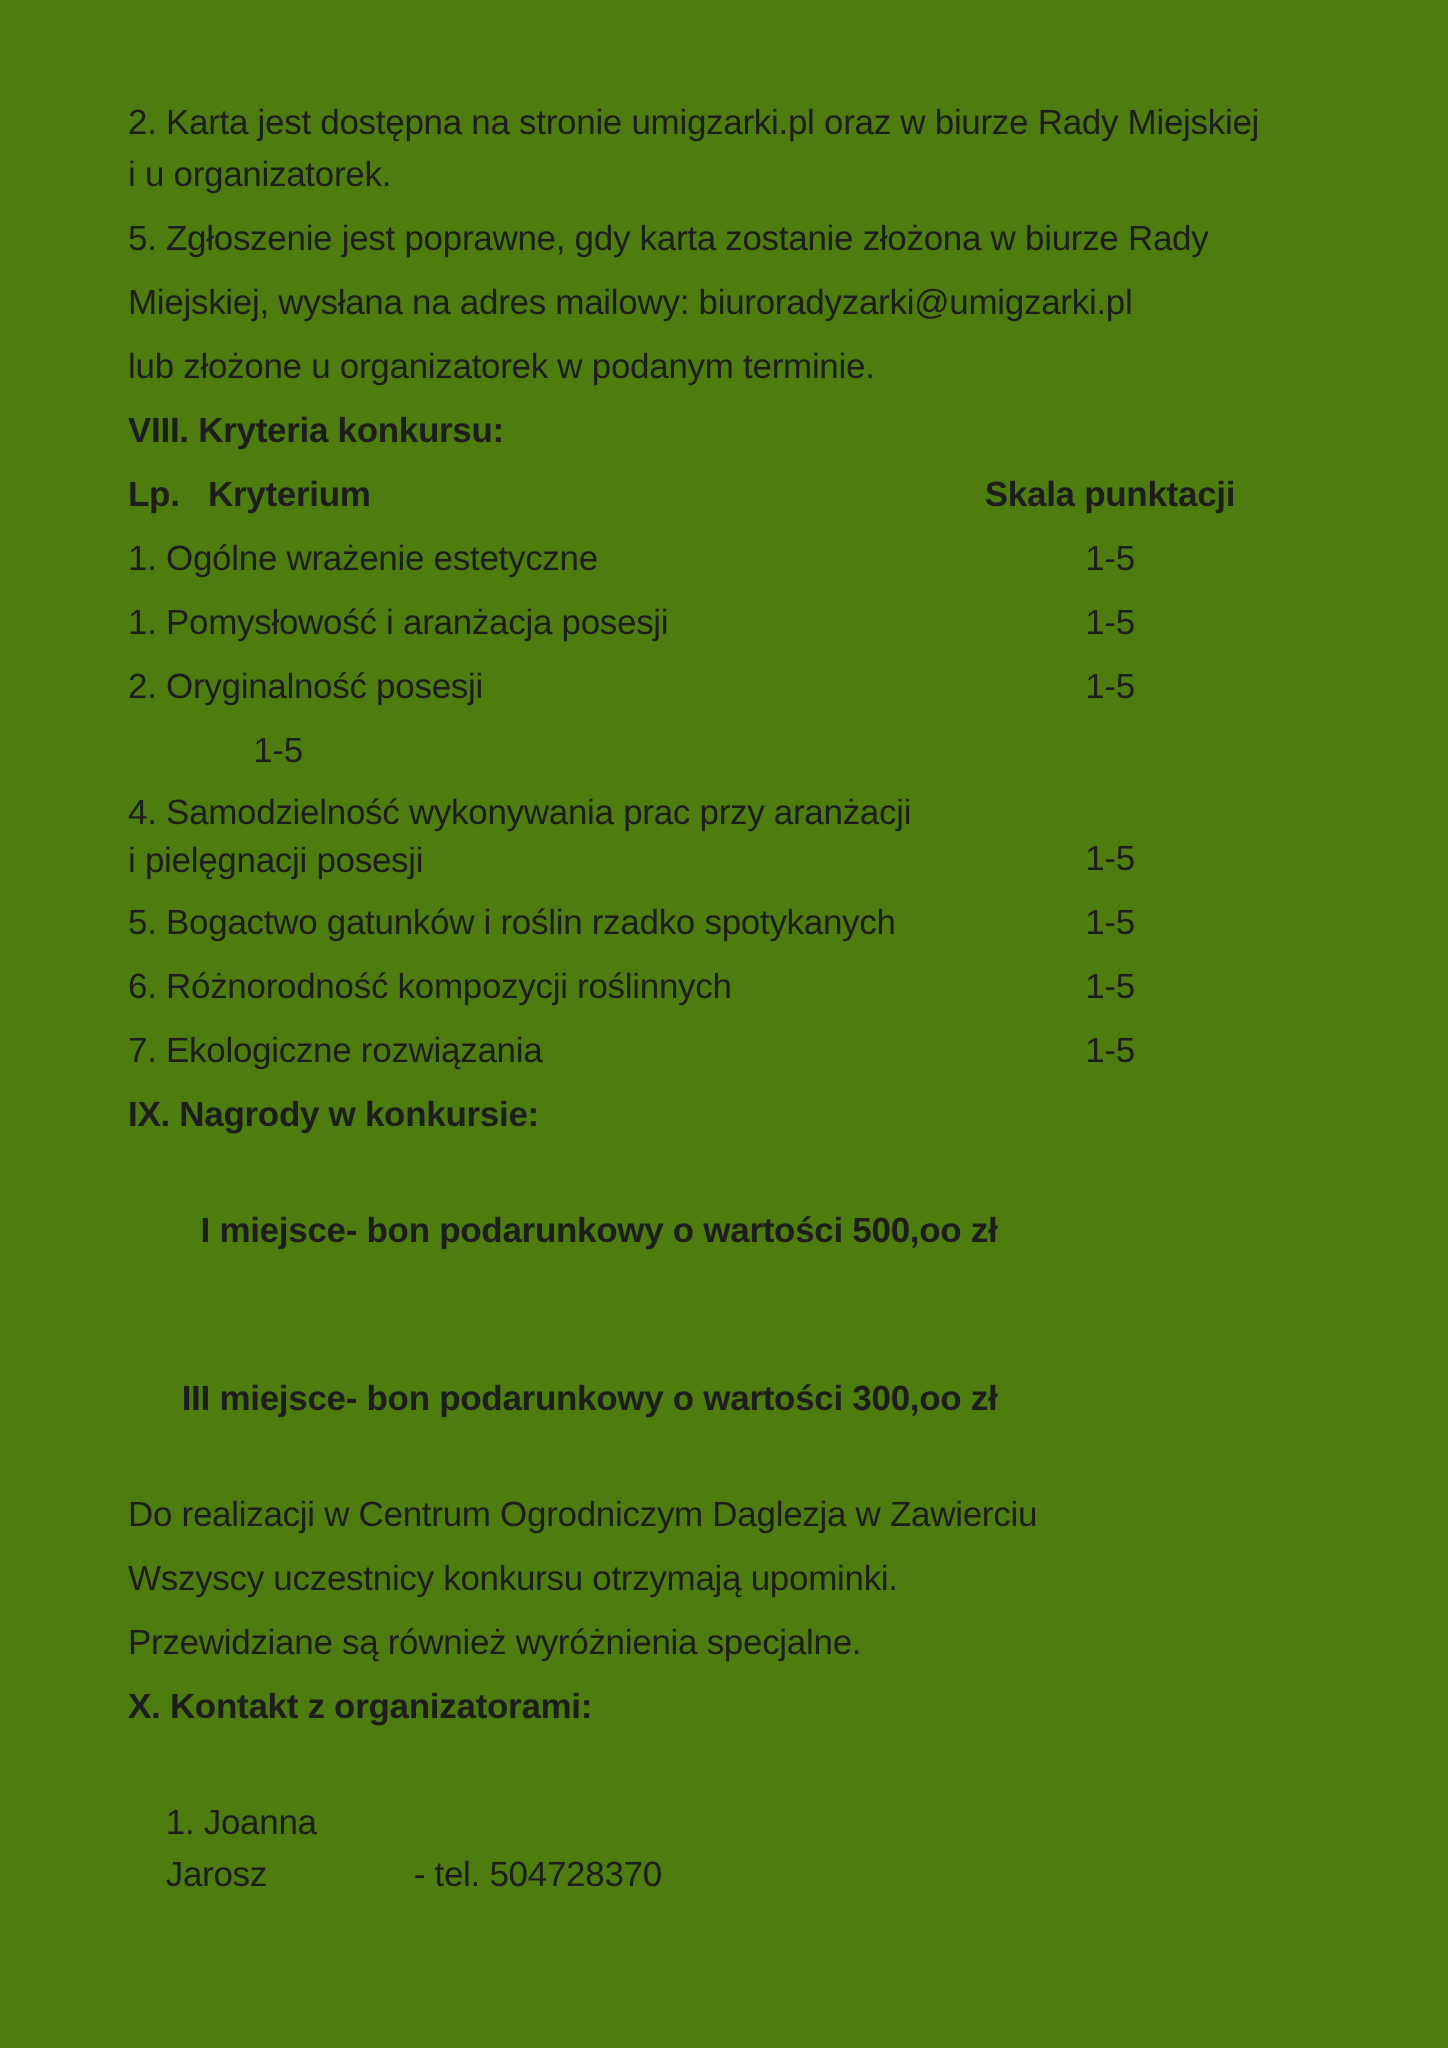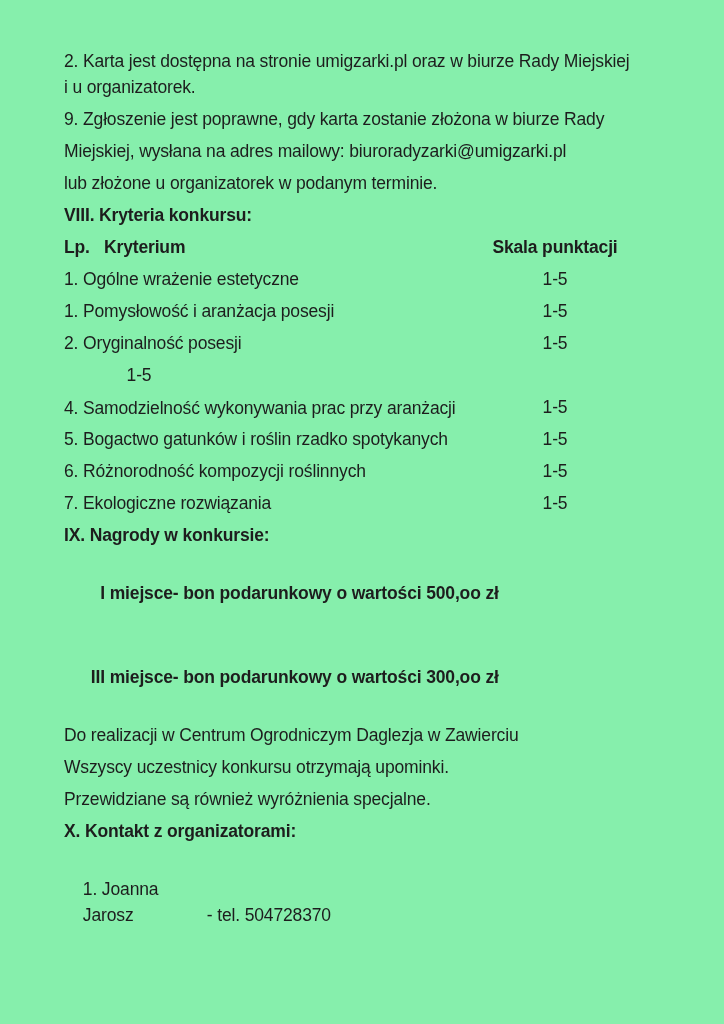--- a/index.html
+++ b/index.html
@@ -5,21 +5,21 @@
   html, body {
     margin: 0;
     padding: 0;
     background: #ffffff;
   }
   .page {
     position: relative;
     width: 724px;
     height: 1024px;
     margin: 0 auto;
-    background: #86efac;
+    background: #4d7c0f;
     box-sizing: border-box;
     padding: 48px 64px 0 64px;
     font-family: "Liberation Sans", "DejaVu Sans", sans-serif;
     font-size: 17.5px;
     letter-spacing: -0.15px;
     color: #1d1d1d;
     overflow: hidden;
   }
   .line {
     line-height: 26px;
@@ -72,21 +72,21 @@
 </style>
 </head>
 <body>
 
 <div class="page">
 
   <div class="group">
     <div class="line">2. Karta jest dostępna na stronie umigzarki.pl oraz w biurze Rady Miejskiej</div>
     <div class="line">i u organizatorek.</div>
   </div>
-  <div class="line">9. Zgłoszenie jest poprawne, gdy karta zostanie złożona w biurze Rady</div>
+  <div class="line">5. Zgłoszenie jest poprawne, gdy karta zostanie złożona w biurze Rady</div>
   <div class="line">Miejskiej, wysłana na adres mailowy: biuroradyzarki@umigzarki.pl</div>
   <div class="line">lub złożone u organizatorek w podanym terminie.</div>
 
   <div class="heading">VIII. Kryteria konkursu:</div>
 
   <div>
     <div class="trow thead">
       <div class="crit">
         <span class="col-no">Lp.</span><span>Kryterium</span>
       </div>
@@ -104,20 +104,21 @@
     <div class="trow">
       <div class="crit">2. Oryginalność posesji</div>
       <div class="score">1-5</div>
     </div>
     <div class="trow">
       <div class="score">1-5</div>
     </div>
     <div class="trow two">
       <div class="crit">
         <div>4. Samodzielność wykonywania prac przy aranżacji</div>
+        <div>i pielęgnacji posesji</div>
       </div>
       <div class="score">1-5</div>
     </div>
     <div class="trow">
       <div class="crit">5. Bogactwo gatunków i roślin rzadko spotykanych</div>
       <div class="score">1-5</div>
     </div>
     <div class="trow">
       <div class="crit">6. Różnorodność kompozycji roślinnych</div>
       <div class="score">1-5</div>

